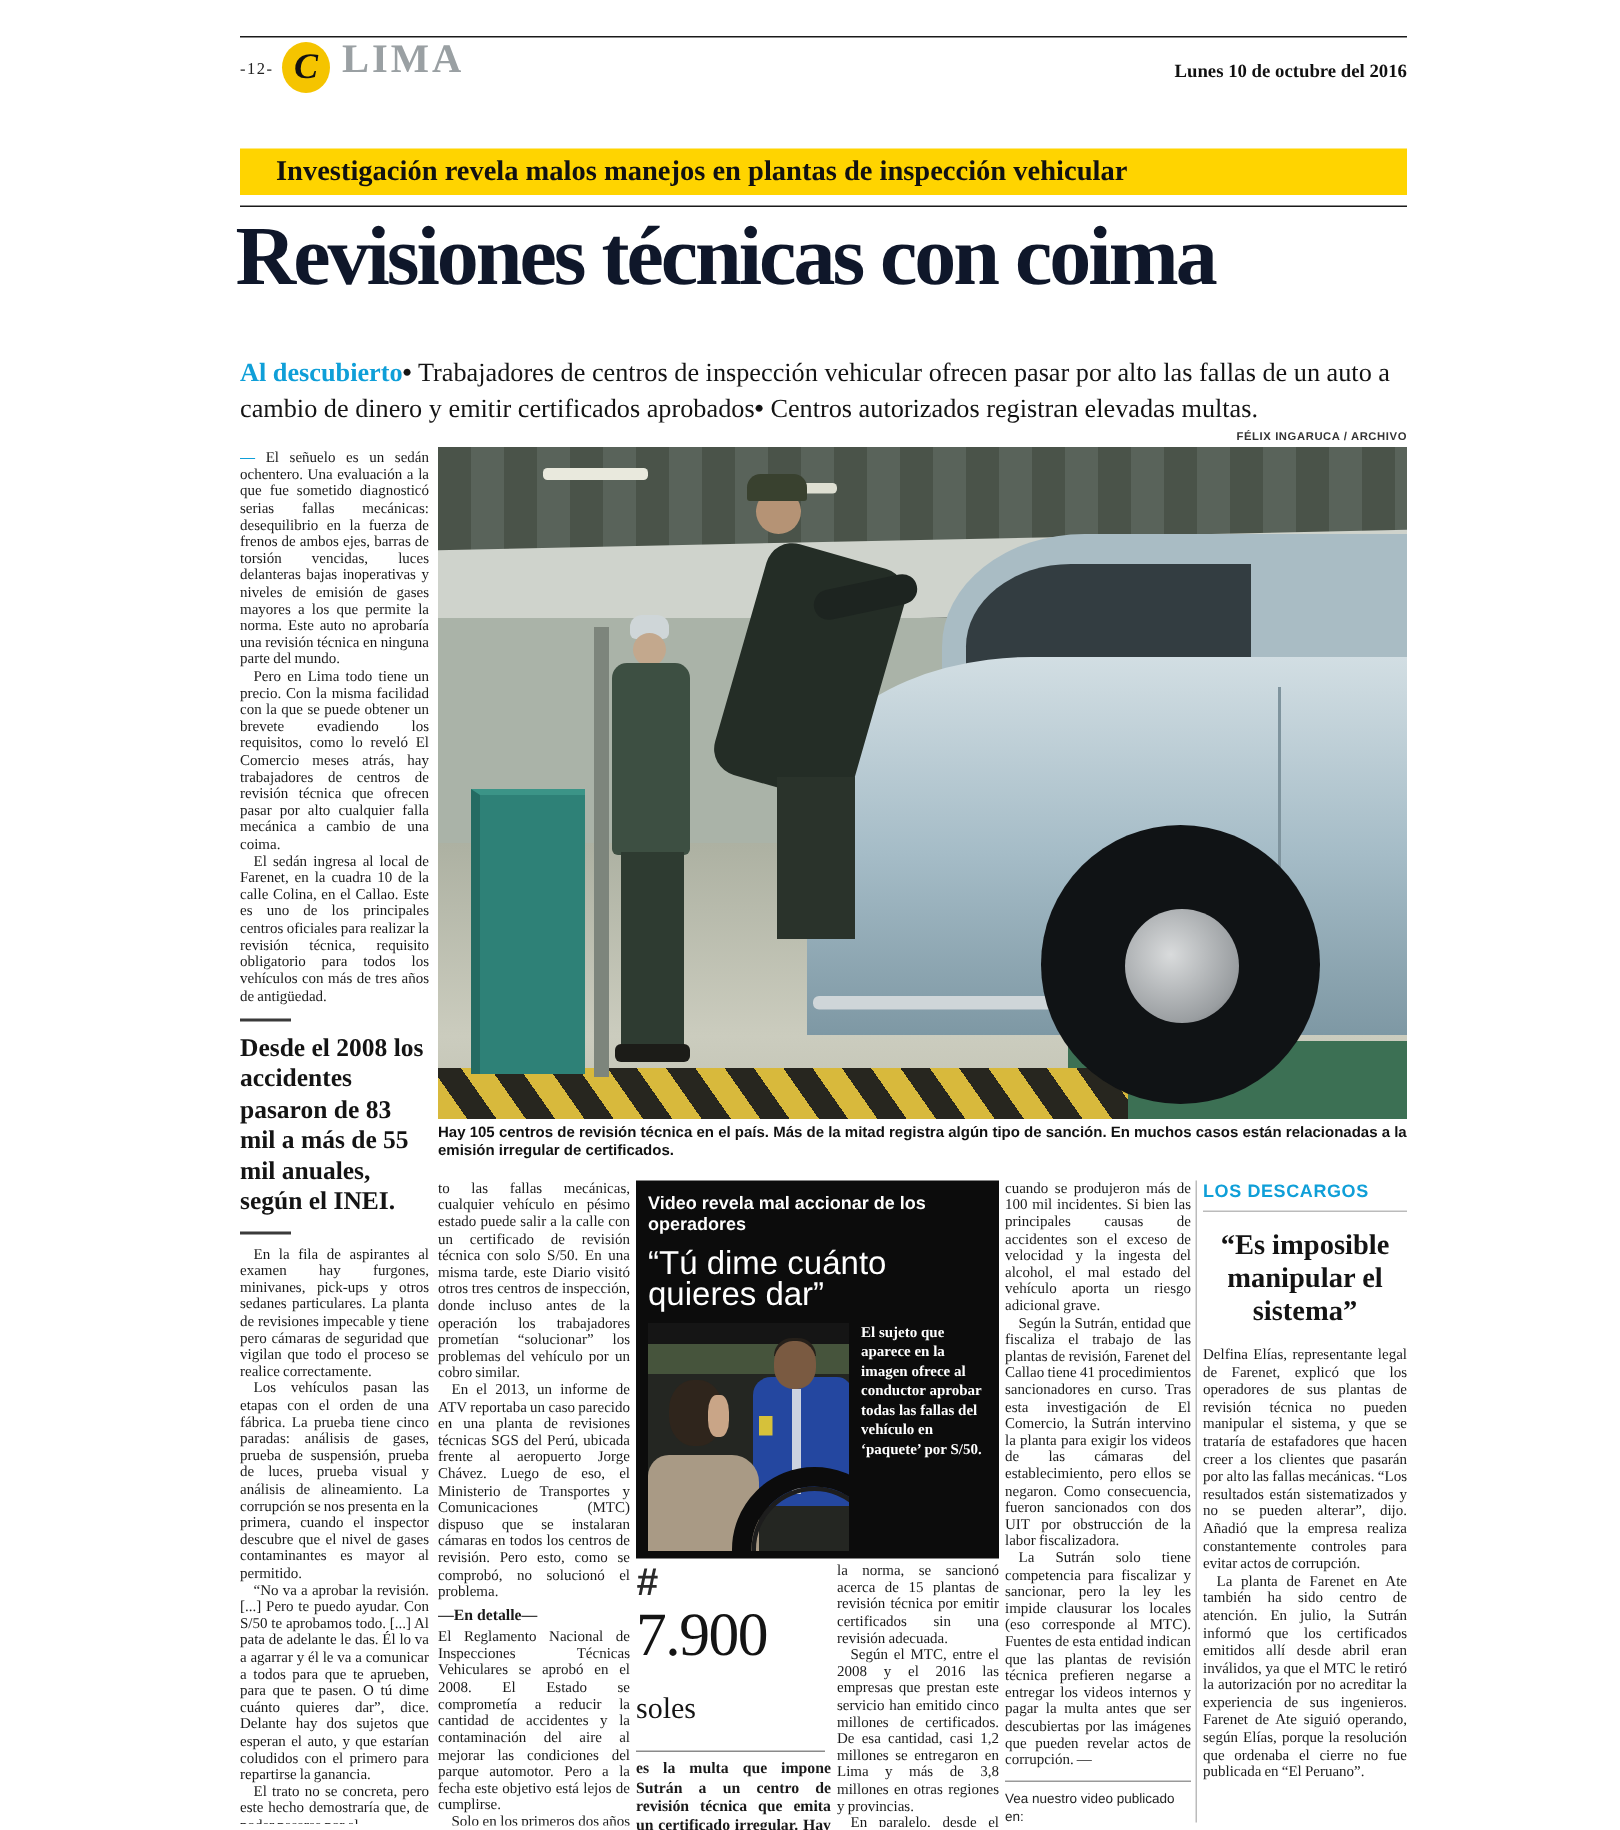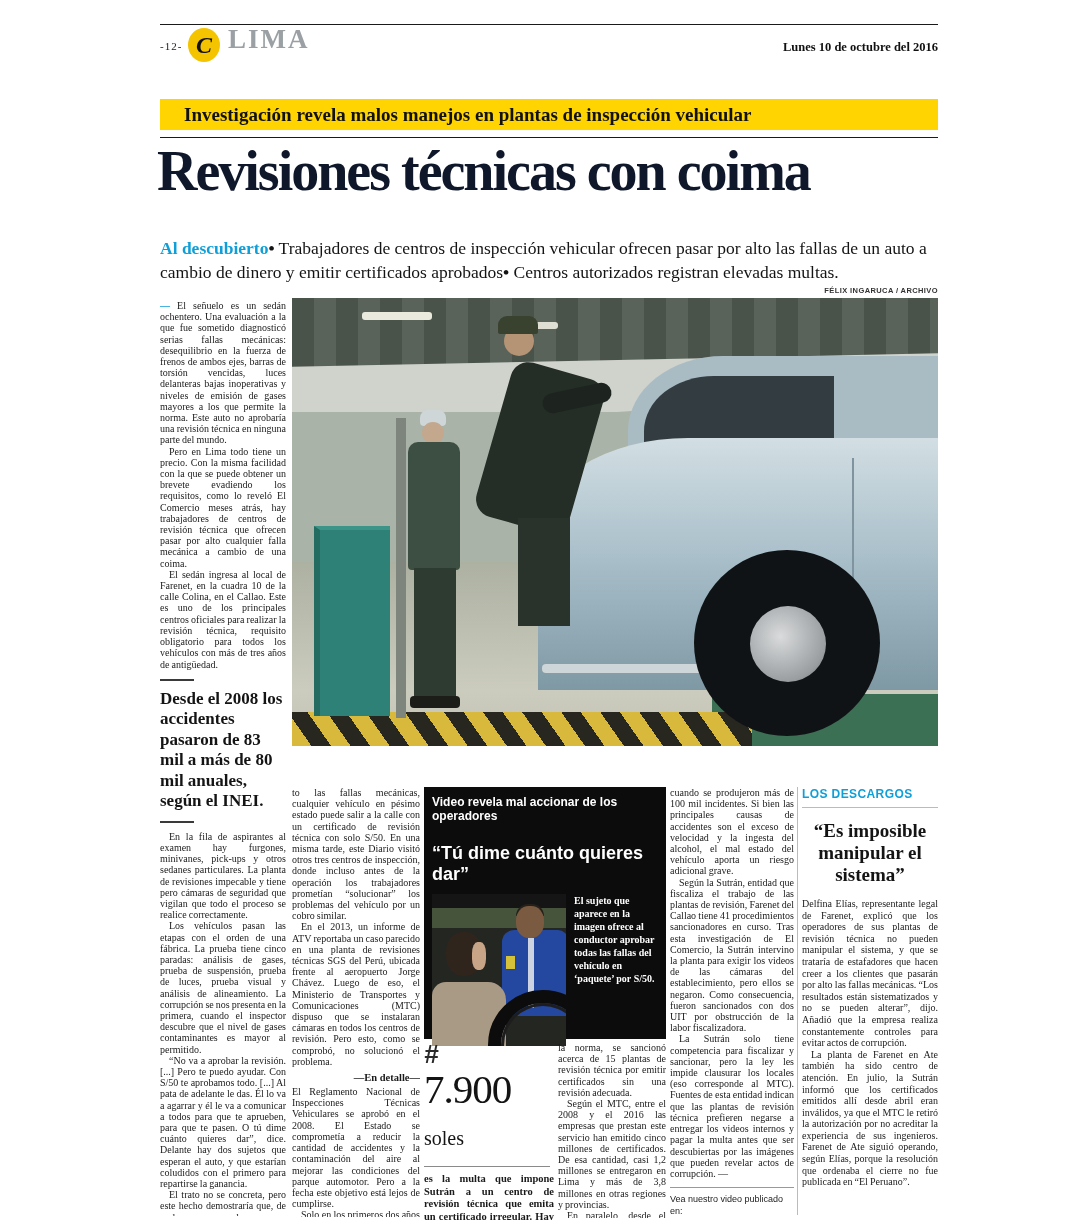--- a/index.html
+++ b/index.html
@@ -38,21 +38,21 @@
     font-family:"Liberation Sans", sans-serif; font-size:7.5px; font-weight:bold;
     letter-spacing:0.4px; color:#333; }
 
   
   .col { position:absolute; overflow:hidden; }
   .body { font-size:10px; line-height:11.2px; text-align:justify; color:#1a1a1a; word-spacing:-0.4px; }
   .body.indent { text-indent:9px; }
   .lead-dash { color:#0f9fd8; font-weight:bold; }
   .shortrule { width:34px; height:2px; background:#3a3a3a; margin:9px 0 8px 0; }
   .pullquote { font-size:17px; line-height:20.5px; font-weight:bold; color:#141414; }
-  .subhead { font-size:10.5px; font-weight:bold; text-align:right; margin:5px 0 3px 0; }
+  .subhead { font-size:10.5px; font-weight:bold; text-align:left; margin:5px 0 3px 0; }
 
   
   .photo { left:292px; top:298px; width:646px; height:448px; overflow:hidden; background:#9aa294; }
   .ph { position:absolute; }
   .ph-ceiling { left:0; top:0; width:646px; height:135px;
     background:repeating-linear-gradient(90deg,#4a5349 0 22px,#59635a 22px 44px); }
   .ph-light1 { left:70px; top:14px; width:70px; height:8px; background:#e9e9dd; border-radius:3px; }
   .ph-light2 { left:210px; top:24px; width:56px; height:7px; background:#dedfd2; border-radius:3px; }
   .ph-beam { left:0; top:62px; width:646px; height:52px; background:#cfd3cc; transform:skewY(-1.2deg); }
   .ph-wall { left:0; top:114px; width:646px; height:150px; background:#aab3a8; }
@@ -94,22 +94,22 @@
   .ph-insp-legs { left:226px; top:220px; width:52px; height:108px; background:#2a332b; }
 
   .photo-caption { left:292px; top:750px; width:646px;
     font-family:"Liberation Sans", sans-serif; font-size:10px; font-weight:bold;
     line-height:12px; color:#111; }
 
   
   .videobox { left:424px; top:787px; width:242px; height:252px; background:#0c0c0c; padding:8px; }
   .vb-kicker { font-family:"Liberation Sans", sans-serif; color:#fff; font-weight:bold;
     font-size:12px; line-height:14px; }
-  .vb-quote { font-family:"Liberation Sans", sans-serif; color:#fff; font-weight:bold;
-    font-size:18px; line-height:21px; margin-top:20px; }
+  .vb-quote { font-family:"Liberation Sans", sans-serif; color:#fff; font-weight:normal;
+    font-size:22px; line-height:21px; margin-top:8px; }
   .vb-row { display:flex; margin-top:9px; }
   .vb-photo { position:relative; width:134px; height:152px; background:#242622; overflow:hidden; flex:none; }
   .vb-foliage { left:0; top:0; width:134px; height:34px; background:#46543c; }
   .vb-frame { left:0; top:0; width:134px; height:14px; background:#151515; }
   .vb-op-jacket { left:70px; top:36px; width:66px; height:86px; background:#2447a0; border-radius:12px 10px 0 0; }
   .vb-op-stripe { left:96px; top:44px; width:6px; height:70px; background:#cdd3e0; }
   .vb-op-head { left:84px; top:12px; width:28px; height:32px; background:#7a5a41; border-radius:45%; }
   .vb-op-hair { left:84px; top:10px; width:28px; height:12px; background:#26201a; border-radius:12px 12px 0 0; }
   .vb-badge { left:74px; top:62px; width:9px; height:13px; background:#d6c13a; }
   .vb-dr-head { left:14px; top:38px; width:36px; height:44px; background:#2f251c; border-radius:45%; }
@@ -189,27 +189,28 @@
     <div class="ph ph-car-trim"></div>
     <div class="ph ph-doorline"></div>
     <div class="ph ph-wheel"></div>
     <div class="ph ph-hub"></div>
     <div class="ph ph-insp-torso"></div>
     <div class="ph ph-insp-legs"></div>
     <div class="ph ph-insp-arm"></div>
     <div class="ph ph-insp-head"></div>
     <div class="ph ph-insp-cap"></div>
   </div>
+  <div class="abs photo-caption">Hay 105 centros de revisión técnica en el país. Más de la mitad registra algún tipo de sanción. En muchos casos están relacionadas a la emisión irregular de certificados.</div>
 
   <div class="col col1">
     <p class="body"><span class="lead-dash">—</span> <span>El señuelo es un sedán ochentero. Una evaluación a la que fue sometido diagnosticó serias fallas mecánicas: desequilibrio en la fuerza de frenos de ambos ejes, barras de torsión vencidas, luces delanteras bajas inoperativas y niveles de emisión de gases mayores a los que permite la norma. Este auto no aprobaría una revisión técnica en ninguna parte del mundo.</span></p>
     <p class="body indent">Pero en Lima todo tiene un precio. Con la misma facilidad con la que se puede obtener un brevete evadiendo los requisitos, como lo reveló El Comercio meses atrás, hay trabajadores de centros de revisión técnica que ofrecen pasar por alto cualquier falla mecánica a cambio de una coima.</p>
     <p class="body indent">El sedán ingresa al local de Farenet, en la cuadra 10 de la calle Colina, en el Callao. Este es uno de los principales centros oficiales para realizar la revisión técnica, requisito obligatorio para todos los vehículos con más de tres años de antigüedad.</p>
     <div class="shortrule"></div>
-    <div class="pullquote">Desde el 2008 los accidentes pasaron de 83 mil a más de 80 mil anuales, según el INEI.</div>
+    <div class="pullquote">Desde el 2008 los accidentes pasaron de 83 mil a más de 55 mil anuales, según el INEI.</div>
     <div class="shortrule"></div>
     <p class="body indent">En la fila de aspirantes al examen hay furgones, minivanes, pick-ups y otros sedanes particulares. La planta de revisiones impecable y tiene pero cámaras de seguridad que vigilan que todo el proceso se realice correctamente.</p>
     <p class="body indent">Los vehículos pasan las etapas con el orden de una fábrica. La prueba tiene cinco paradas: análisis de gases, prueba de suspensión, prueba de luces, prueba visual y análisis de alineamiento. La corrupción se nos presenta en la primera, cuando el inspector descubre que el nivel de gases contaminantes es mayor al permitido.</p>
     <p class="body indent">“No va a aprobar la revisión. [...] Pero te puedo ayudar. Con S/50 te aprobamos todo. [...] Al pata de adelante le das. Él lo va a agarrar y él le va a comunicar a todos para que te aprueben, para que te pasen. O tú dime cuánto quieres dar”, dice. Delante hay dos sujetos que esperan el auto, y que estarían coludidos con el primero para repartirse la ganancia.</p>
     <p class="body indent">El trato no se concreta, pero este hecho demostraría que, de poder pasarse por al-</p>
   </div>
 
   <div class="col col2">
     <p class="body">to las fallas mecánicas, cualquier vehículo en pésimo estado puede salir a la calle con un certificado de revisión técnica con solo S/50. En una misma tarde, este Diario visitó otros tres centros de inspección, donde incluso antes de la operación los trabajadores prometían “solucionar” los problemas del vehículo por un cobro similar.</p>
     <p class="body indent">En el 2013, un informe de ATV reportaba un caso parecido en una planta de revisiones técnicas SGS del Perú, ubicada frente al aeropuerto Jorge Chávez. Luego de eso, el Ministerio de Transportes y Comunicaciones (MTC) dispuso que se instalaran cámaras en todos los centros de revisión. Pero esto, como se comprobó, no solucionó el problema.</p>

